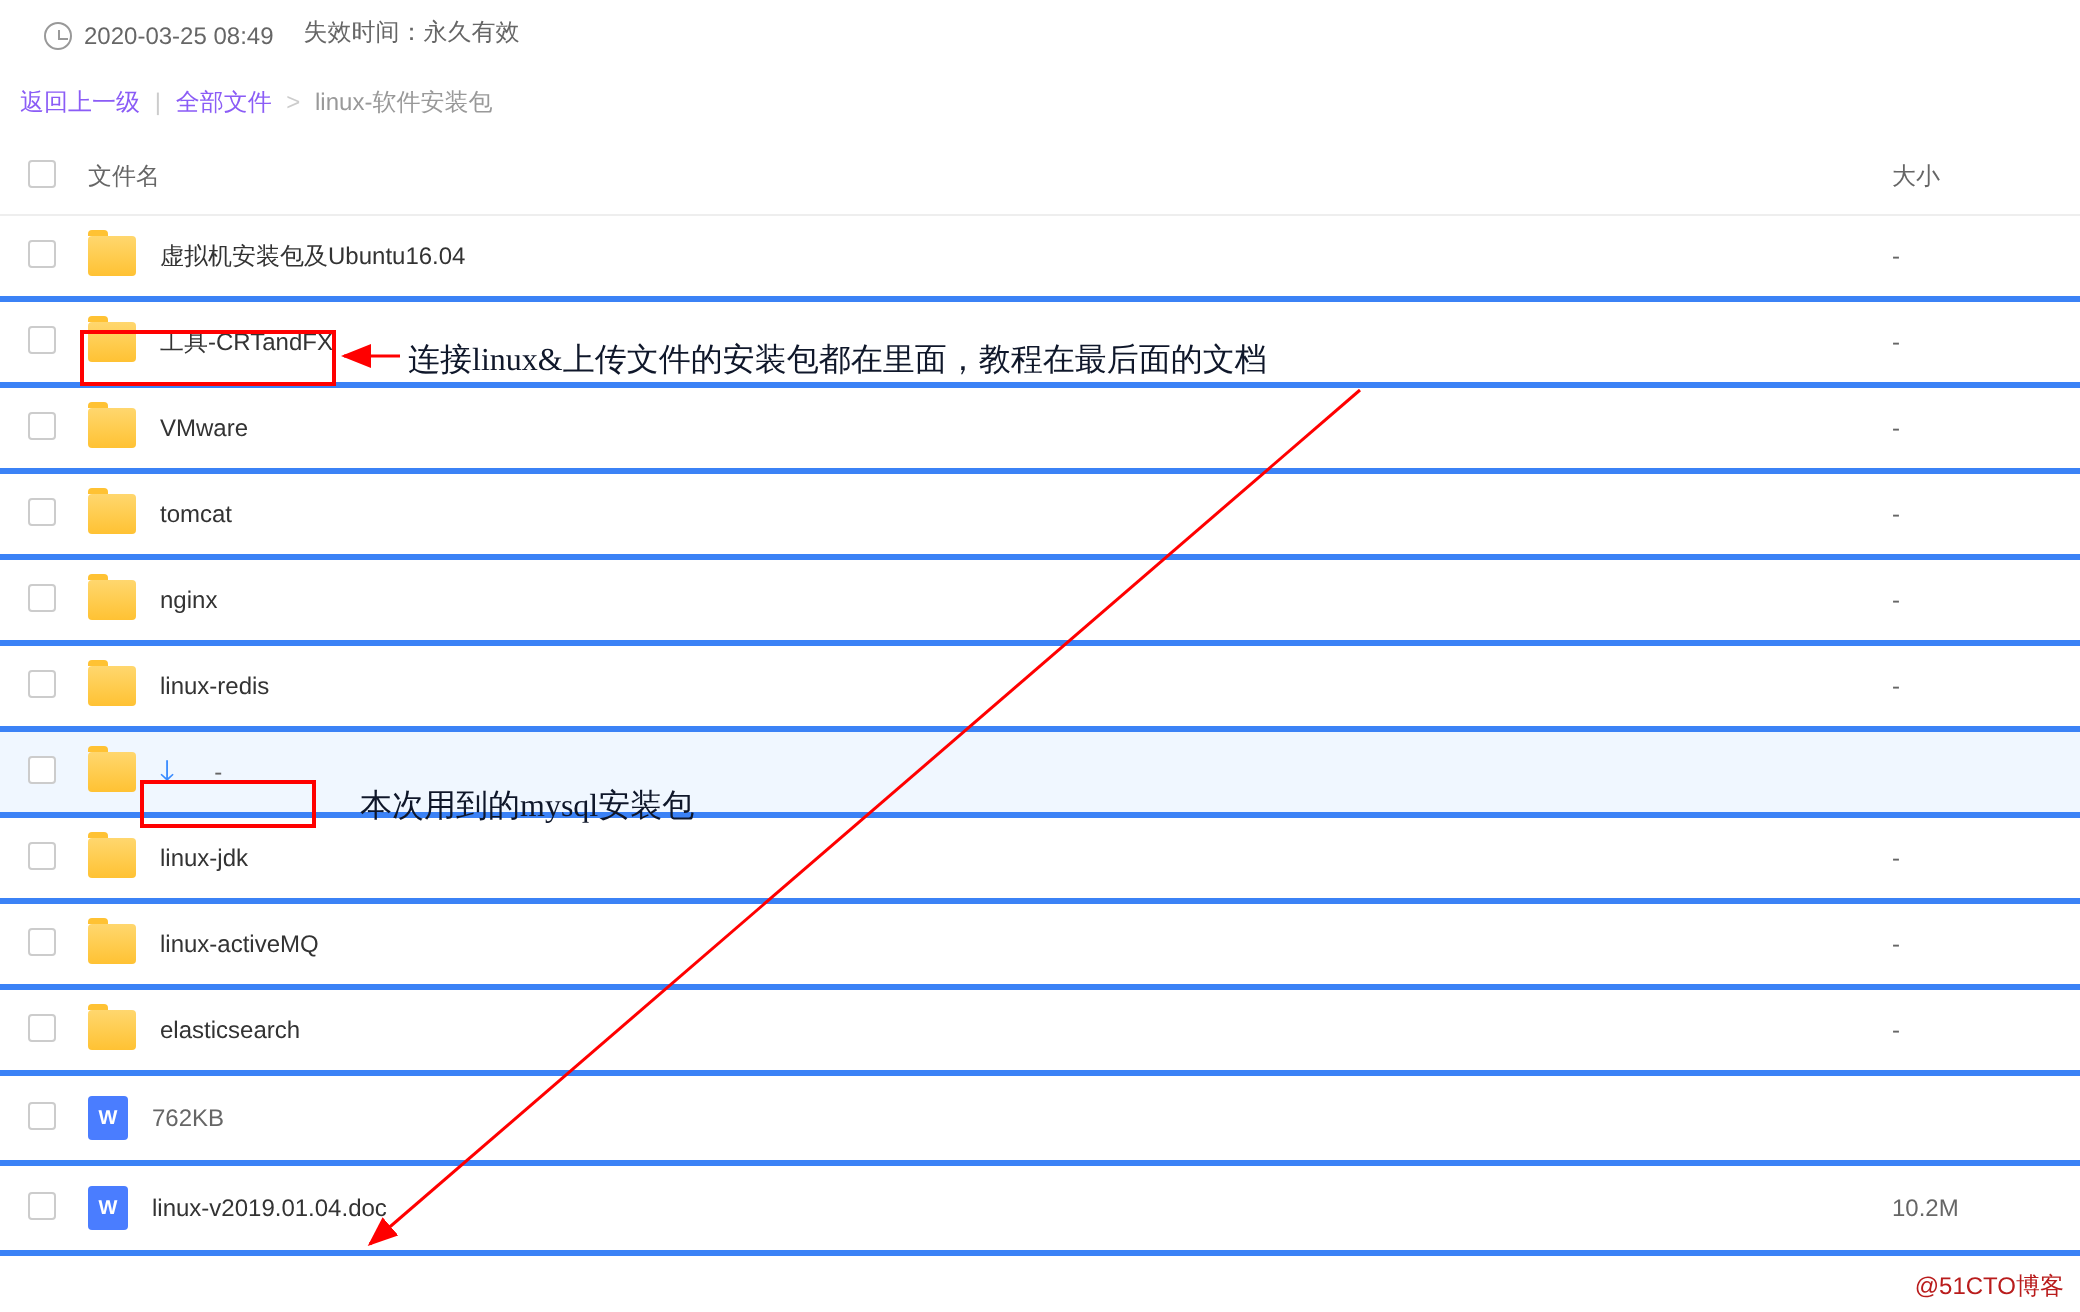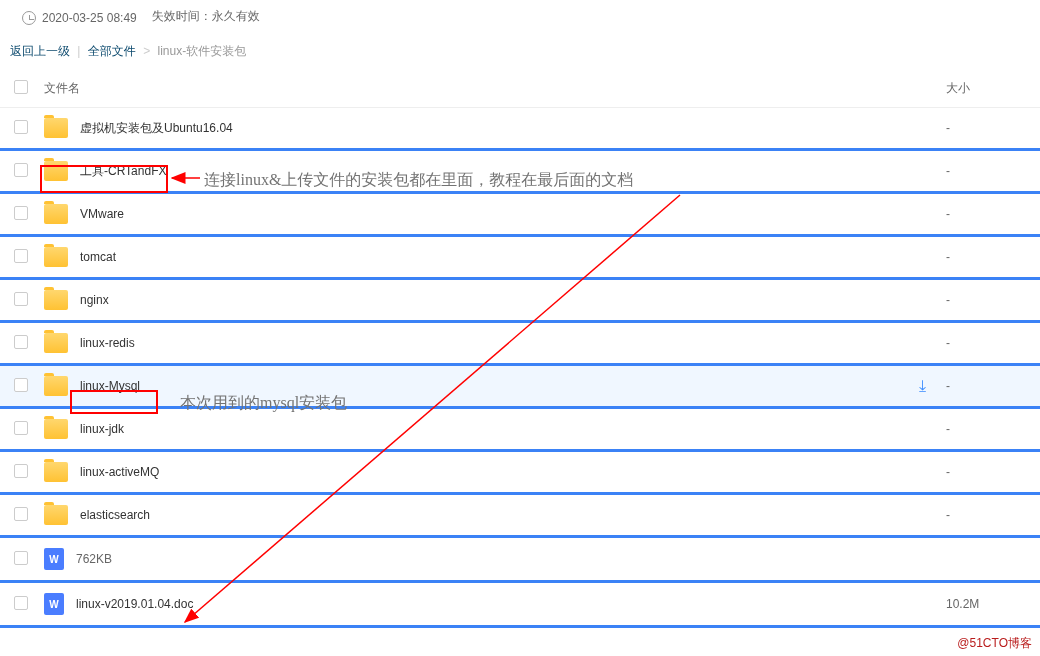--- a/index.html
+++ b/index.html
@@ -46,21 +46,21 @@
       left: 6px;
     }
     .header-time {
       margin-right: 15px;
     }
     .breadcrumb {
       padding: 10px 10px;
       font-size: 12px;
     }
     .breadcrumb a {
-      color: #0c4a6e;
+      color: #8b5cf6;
       text-decoration: none;
       cursor: pointer;
       text-align: right;
     }
     .breadcrumb .sep {
       color: #ccc;
       margin: 0 4px;
     }
     .breadcrumb .current {
       color: #999;
@@ -153,21 +153,21 @@
       margin-right: 20px;
       cursor: pointer;
     }
     .annotation-box {
       border: 2px solid #ff0000;
       position: absolute;
       pointer-events: none;
     }
     .annotation-text {
       position: absolute;
-      color: #737373;
+      color: #0f172a;
       font-size: 16px;
       font-family: SimSun, serif;
       pointer-events: none;
       white-space: nowrap;
     }
     .watermark {
       position: absolute;
       bottom: 4px;
       right: 8px;
       color: #b91c1c;
@@ -237,21 +237,20 @@
     </div>
     <div class="file-row">
       <div class="col-check"><span class="checkbox"></span></div>
       <span class="file-icon folder-icon"></span>
       <div class="file-name">linux-redis</div>
       <div class="file-size">-</div>
     </div>
     <div class="file-row highlighted">
       <div class="col-check"><span class="checkbox"></span></div>
       <span class="file-icon folder-icon"></span>
-      <div class="file-name">linux-Mysql</div>
       <span class="download-icon">⤓</span>
       <div class="file-size">-</div>
     </div>
     <div class="file-row">
       <div class="col-check"><span class="checkbox"></span></div>
       <span class="file-icon folder-icon"></span>
       <div class="file-name">linux-jdk</div>
       <div class="file-size">-</div>
     </div>
     <div class="file-row">

